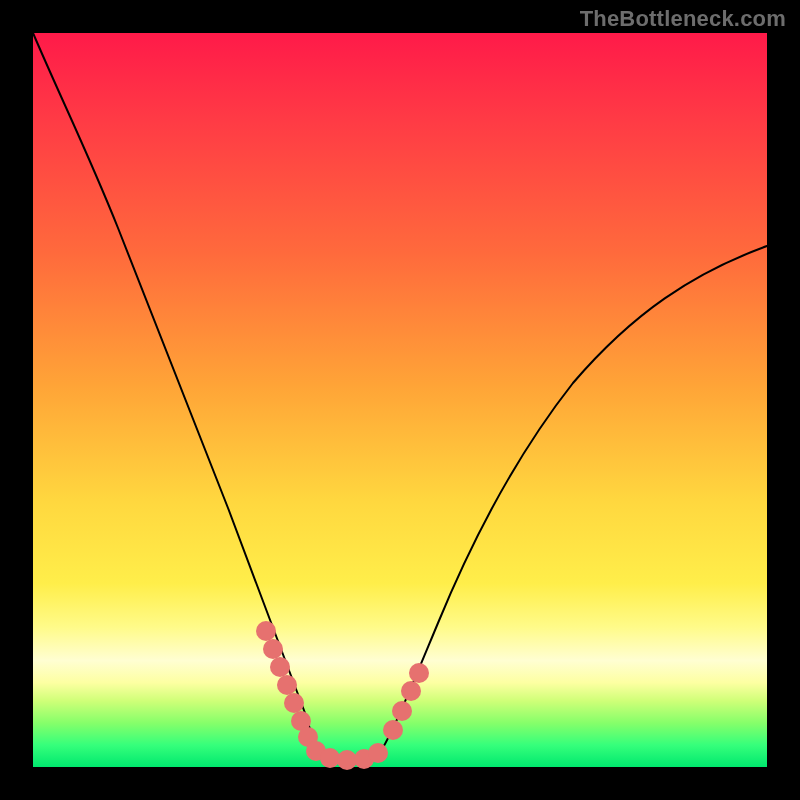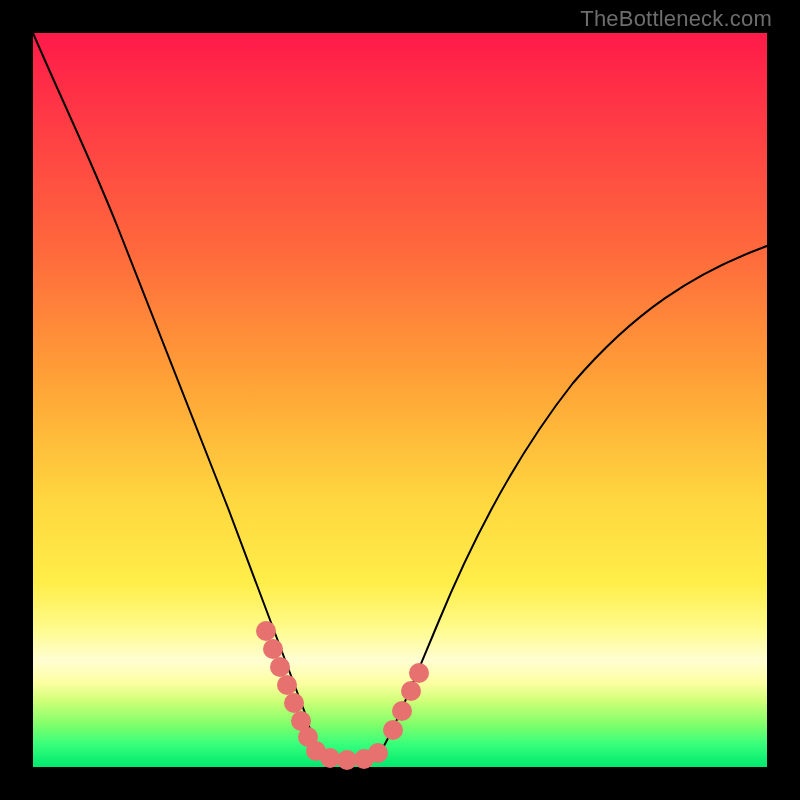--- a/index.html
+++ b/index.html
@@ -13,24 +13,24 @@
   }
   .frame {
     position: relative;
     width: 800px;
     height: 800px;
     background: #000;
   }
   .watermark {
     position: absolute;
     top: 6px;
-    right: 28px;
+    right: 14px;
     color: #6d6d6d;
     font-size: 22px;
-    font-weight: 400;
+    font-weight: 700;
     letter-spacing: 0.2px;
     z-index: 10;
   }
   .plot {
     position: absolute;
     top: 33px;
     left: 33px;
     width: 734px;
     height: 734px;
     

